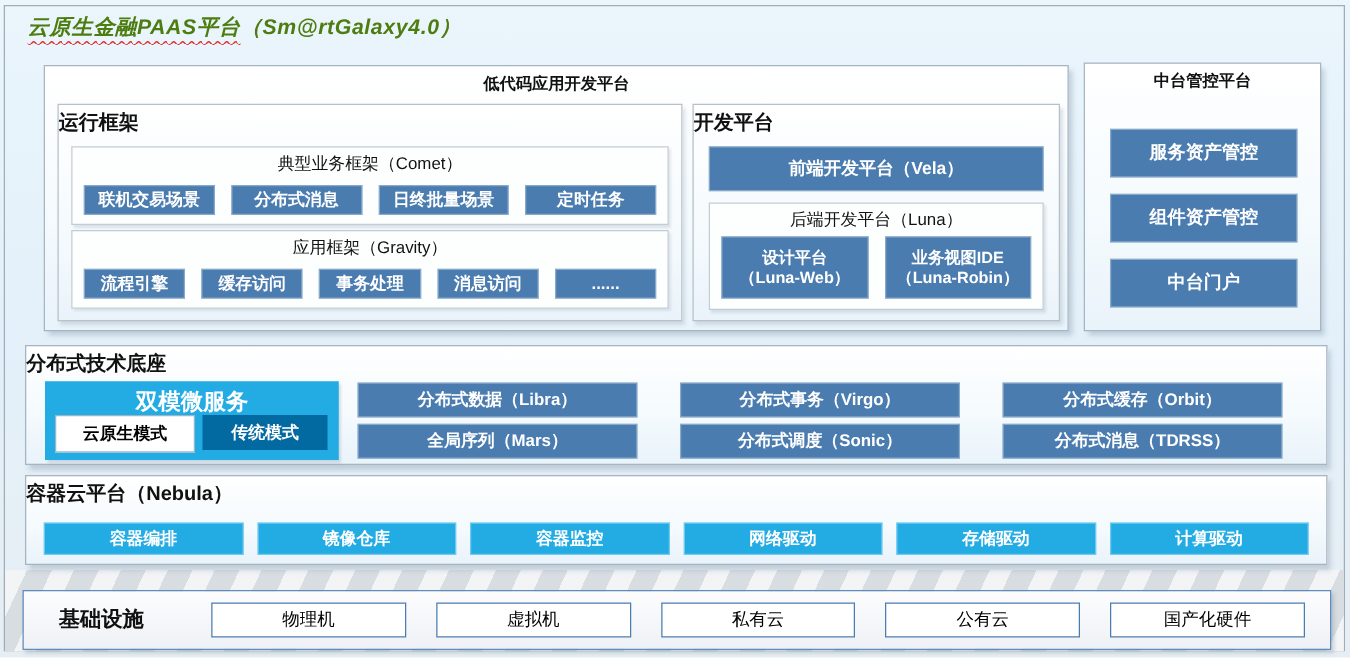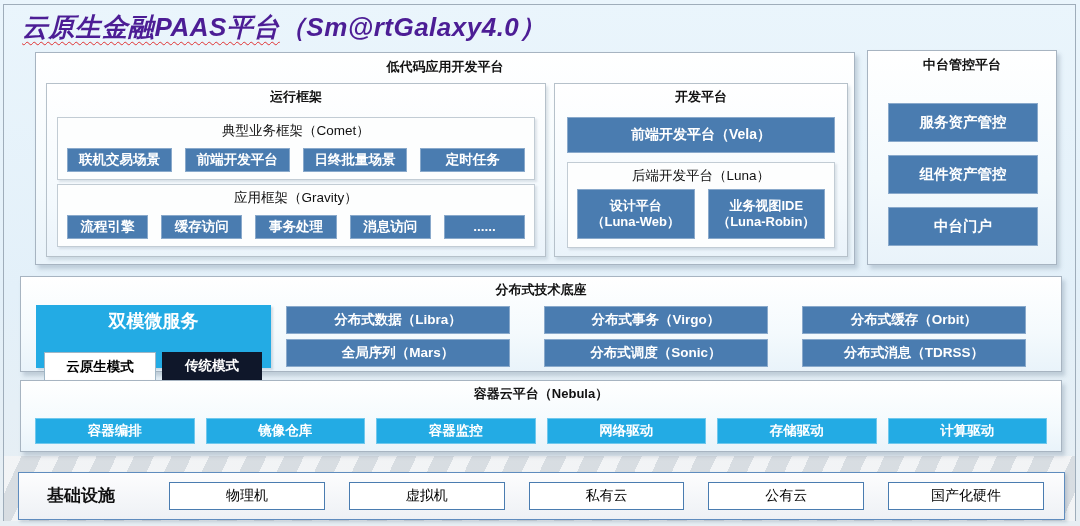--- a/index.html
+++ b/index.html
@@ -11,40 +11,40 @@
   }
   .frame{position:absolute;left:3px;top:4px;right:4px;bottom:5px;border:1px solid #9fadba;pointer-events:none;}
   .floor{
     position:absolute;left:4px;right:5px;top:456px;height:65px;
     background:
       repeating-linear-gradient(115deg,rgba(255,255,255,.55) 0 16px,rgba(203,210,216,.45) 16px 34px),
       #e2e6ea;
   }
   .title{
     position:absolute;left:22px;top:10px;
-    font-size:26px;font-weight:bold;font-style:italic;color:#4c1d95;letter-spacing:.5px;white-space:nowrap;
+    font-size:17px;font-weight:bold;font-style:italic;color:#4d7c0f;letter-spacing:.5px;white-space:nowrap;
   }
   .squiggle{text-decoration:underline wavy #e03131;text-decoration-thickness:1px;text-underline-offset:5px;}
 
   .panel{
     position:absolute;border:1px solid #a7b4c1;
     background:linear-gradient(180deg,#ffffff 0%,#f4fafd 60%,#e9f3fa 100%);
     box-shadow:3px 4px 4px rgba(120,140,160,.35);
   }
   .subpanel{
     position:absolute;border:1px solid #b6c1ca;
     background:linear-gradient(180deg,#ffffff 0%,#f3f9fd 70%,#eaf3fa 100%);
     box-shadow:2px 3px 3px rgba(130,150,170,.28);
   }
   .innerbox{
     position:absolute;border:1px solid #c2ccd4;background:#fdfefe;
     box-shadow:2px 2px 2px rgba(140,155,170,.25);
   }
   .h1{font-size:13px;font-weight:bold;text-align:center;padding-top:5px;}
-  .h2{font-size:13px;font-weight:bold;text-align:center;padding-top:4px;}
+  .h2{font-size:16px;font-weight:bold;text-align:left;padding-top:4px;}
   .lbl{font-size:13.5px;text-align:center;padding-top:4px;color:#111;}
 
   .btn{
     display:flex;align-items:center;justify-content:center;text-align:center;
     color:#fff;font-size:13.5px;font-weight:bold;line-height:1.25;
   }
   .steel{background:#4a7cb0;border:1px solid rgba(255,255,255,.35);}
   .cyan{background:#23abe4;border:1px solid rgba(255,255,255,.35);}
 
   .btnrow{display:flex;gap:13px;position:absolute;left:9px;right:9px;}
@@ -70,23 +70,23 @@
   .midbtn.b2{top:156px;}
 
   
   .dist{left:20px;top:276px;width:1040px;height:94px;}
   .dualmode{
     position:absolute;left:15px;top:28px;width:235px;height:63px;
     background:#23abe4;box-shadow:2px 2px 2px rgba(130,150,170,.3);
   }
   .dm-title{color:#fff;font-size:18px;font-weight:bold;text-align:center;padding-top:4px;}
   .mode{position:absolute;top:27px;height:28px;display:flex;align-items:center;justify-content:center;
-        font-size:13.5px;font-weight:bold;margin-top:20px;}
+        font-size:13.5px;font-weight:bold;}
   .mode.white{left:8px;width:110px;background:#fff;color:#000;border:1px solid #9fb6c6;box-shadow:inset 0 0 0 2px #fff;}
-  .mode.blue{left:126px;width:100px;background:#0f172a;color:#fff;}
+  .mode.blue{left:126px;width:100px;background:#0369a1;color:#fff;}
   .dg{position:absolute;width:222px;height:26px;}
   .dg.c0{left:265px;} .dg.c1{left:523px;} .dg.c2{left:781px;}
   .dg.r0{top:29px;} .dg.r1{top:62px;}
 
   
   .nebula{left:20px;top:380px;width:1040px;height:70px;}
   .nebula-row{top:37px;height:26px;left:14px;right:14px;gap:11px;}
   .nebula-row .btn{flex:1;}
 
   
@@ -113,21 +113,21 @@
 <section class="panel lowcode">
   <div class="h1">低代码应用开发平台</div>
 
   <div class="subpanel runtime">
     <div class="h2">运行框架</div>
 
     <div class="innerbox comet">
       <div class="lbl">典型业务框架（Comet）</div>
       <div class="btnrow">
         <div class="btn steel">联机交易场景</div>
-        <div class="btn steel">前端开发平台</div>
+        <div class="btn steel">分布式消息</div>
         <div class="btn steel">日终批量场景</div>
         <div class="btn steel">定时任务</div>
       </div>
     </div>
 
     <div class="innerbox gravity">
       <div class="lbl">应用框架（Gravity）</div>
       <div class="btnrow">
         <div class="btn steel">流程引擎</div>
         <div class="btn steel">缓存访问</div>

